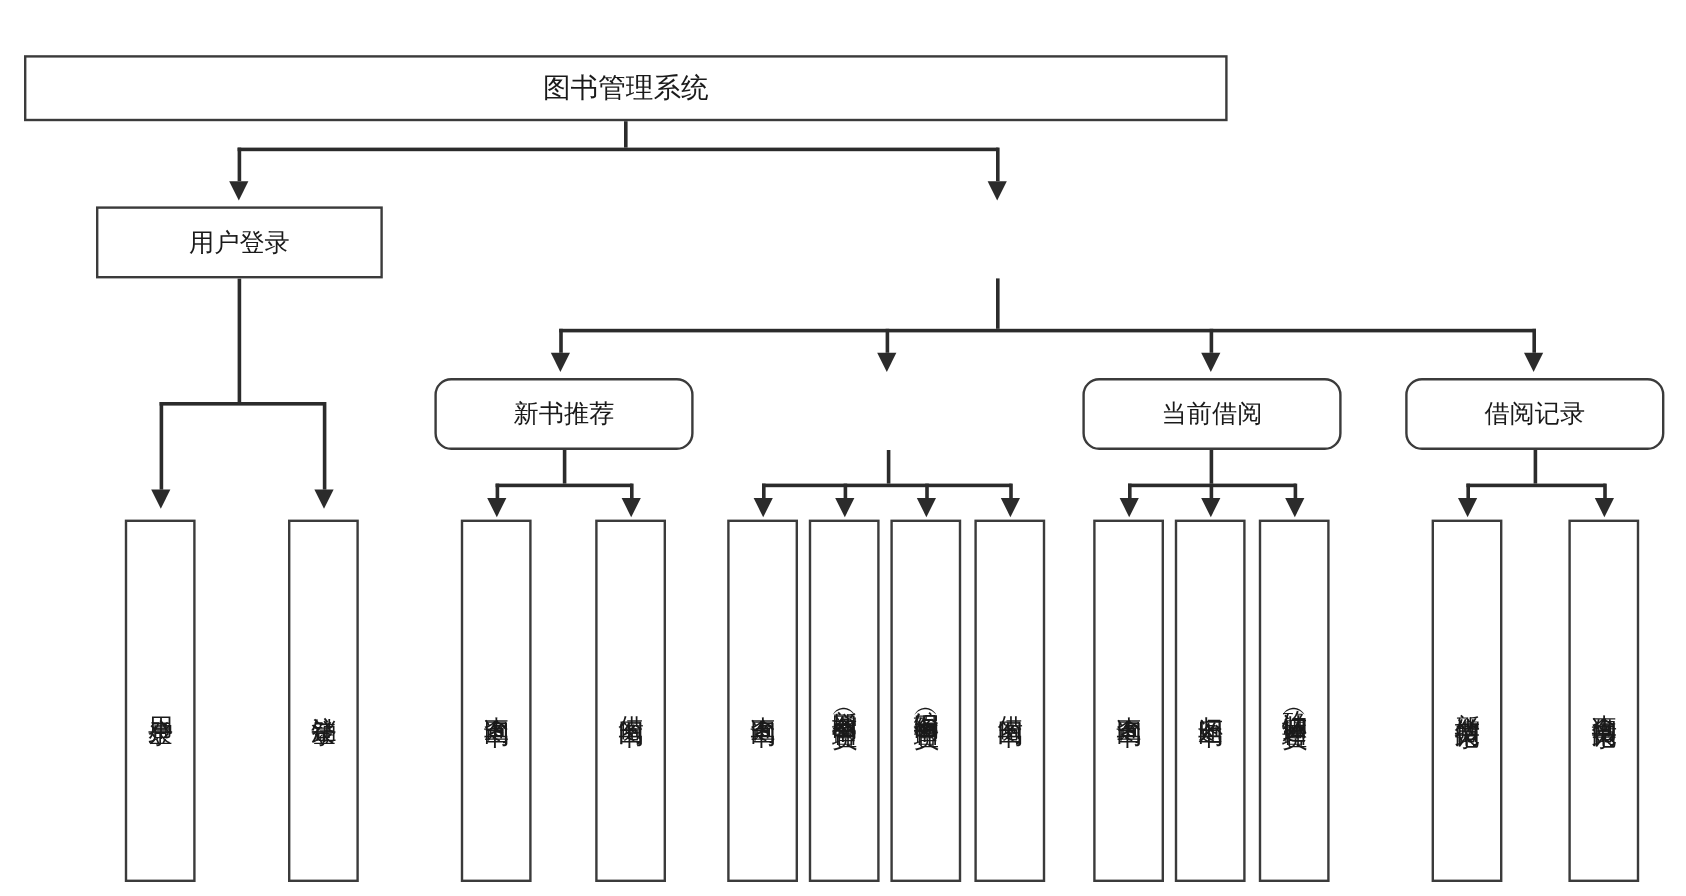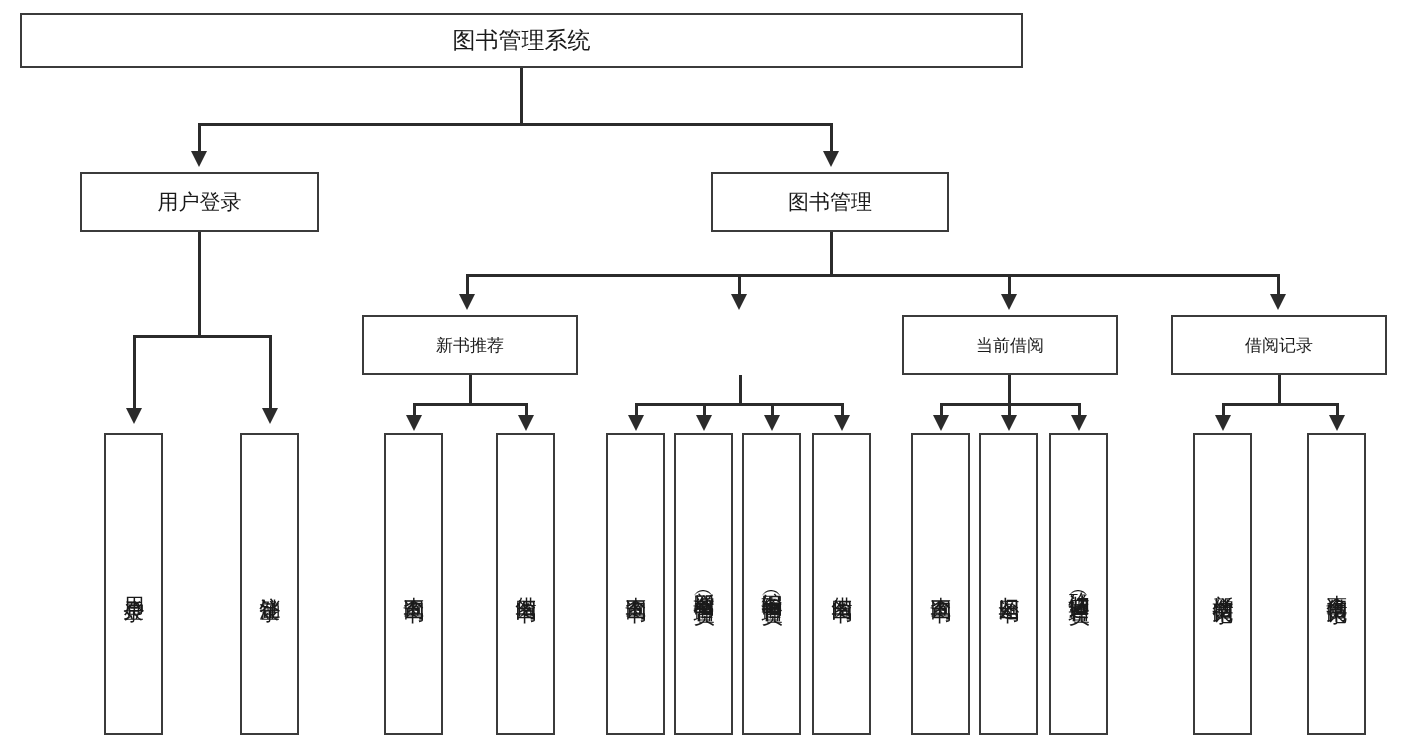--- a/index.html
+++ b/index.html
@@ -25,26 +25,28 @@
     background: #ffffff;
     border: 2.5px solid #3b3b3b;
     display: flex;
     align-items: center;
     justify-content: center;
     color: #1a1a1a;
     z-index: 3;
   }
   .node.root {
     font-size: 23px;
+    margin-top: 33px;
   }
   .node.lvl2 {
     font-size: 21px;
   }
   .node.lvl3 {
-    font-size: 17px;
+    font-size: 21px;
+    border-radius: 14px;
   }
   .node.leaf {
     font-size: 21px;
     writing-mode: vertical-rl;
     text-orientation: upright;
     letter-spacing: 2px;
     line-height: 1.18;
     padding: 6px 0;
     align-items: center;
     justify-content: center;
@@ -101,23 +103,20 @@
   <div class="conn v" style="left:198px; top:123px; height:28px;"></div>
   <div class="arrow" style="left:191px; top:151px;"></div>
 
   <div class="conn v" style="left:830px; top:123px; height:28px;"></div>
   <div class="arrow" style="left:823px; top:151px;"></div>
 
   <div class="node lvl2" style="left:80px; top:172px; width:239px; height:60px;">
     <span>用户登录</span>
   </div>
 
-  <div class="node lvl2" style="left:711px; top:172px; width:238px; height:60px;">
-    <span>图书管理</span>
-  </div>
 
   <div class="conn v" style="left:198px; top:232px; height:103px;"></div>
   <div class="conn h" style="left:133px; top:335px; width:138px;"></div>
   <div class="conn v" style="left:133px; top:335px; height:73px;"></div>
   <div class="arrow" style="left:126px; top:408px;"></div>
   <div class="conn v" style="left:269px; top:335px; height:73px;"></div>
   <div class="arrow" style="left:262px; top:408px;"></div>
 
   <div class="conn v" style="left:830px; top:232px; height:42px;"></div>
   <div class="conn h" style="left:466px; top:274px; width:814px;"></div>

